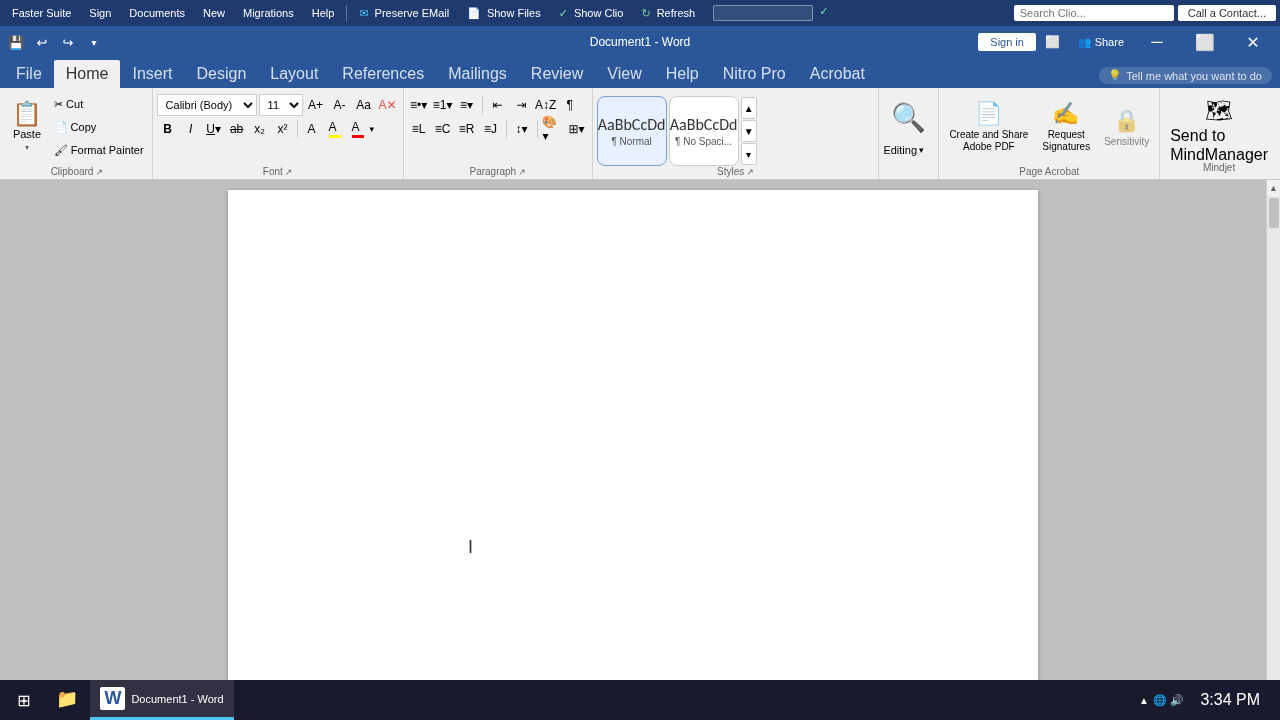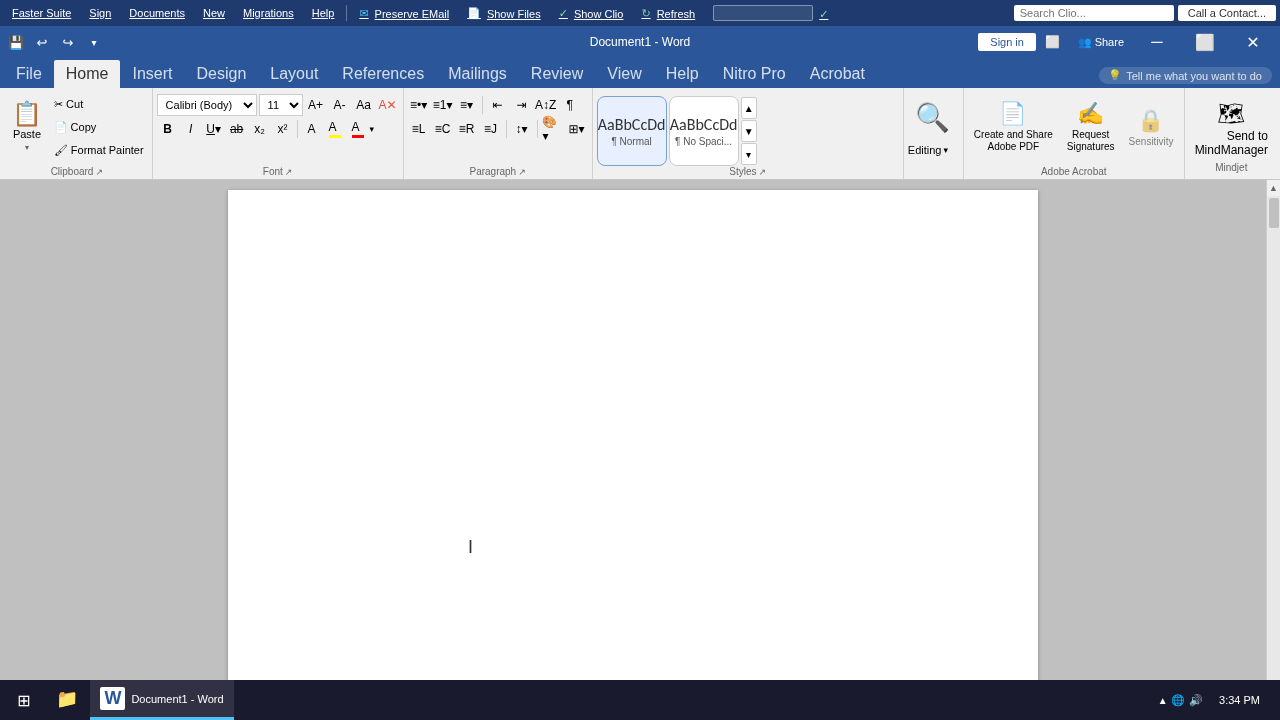--- a/index.html
+++ b/index.html
@@ -15,23 +15,22 @@
       gap: 2px;
       color: white;
       font-size: 11px;
     }
     .top-bar-item {
       padding: 2px 8px;
       cursor: pointer;
       border-radius: 2px;
       white-space: nowrap;
       display: flex;
-      align-items: flex-end;
+      align-items: flex-start;
       gap: 4px;
-      text-decoration: underline;
     }
     .top-bar-separator { width: 1px; height: 16px; background: rgba(255,255,255,0.3); margin: 0 2px; }
     .top-bar-search {
       margin-left: auto;
       display: flex;
       align-items: flex-end;
       gap: 4px;
       padding-left: 17px;
     }
     .top-bar-search input {
@@ -480,21 +479,21 @@
       display: flex;
       align-items: center;
       gap: 4px;
       padding: 0 6px;
     }
     .win-clock {
       text-align: right;
       padding: 0 6px;
       cursor: pointer;
     }
-    .win-clock-time { font-size: 11px; }
+    .win-clock-time { font-size: 16px; }
 
     
     .color-box {
       width: 12px;
       height: 3px;
       background: #ffff00;
       margin-top: 1px;
     }
     .color-box-red {
       width: 12px;
@@ -745,29 +744,29 @@
       <div class="rb-large">
         <div style="font-size:22px;">✍</div>
         <div style="font-size:10px; text-align:center; line-height:1.2;">Request<br>Signatures</div>
       </div>
       <div class="rb-large" style="opacity:0.5;">
         <div style="font-size:22px;">🔒</div>
         <div style="font-size:10px; text-align:center;">Sensitivity</div>
       </div>
     </div>
     <div class="ribbon-group-label">
-      <span>Adobe Acrobat</span>
+      <span>Page Acrobat</span>
     </div>
   </div>
 
   <div class="ribbon-group" style="border-right:none;">
     <div style="display:flex; flex-direction:column; align-items:center; justify-content:flex-start; height:70px; padding-top:4px;">
       <div class="rb-large">
         <div style="font-size:22px;">🗺</div>
-        <div style="font-size:12px; text-align:right; line-height:1.2;">Send to<br>MindManager</div>
+        <div style="font-size:16px; text-align:left; line-height:1.2;">Send to<br>MindManager</div>
       </div>
     </div>
     <div class="ribbon-group-label">
       <span>Mindjet</span>
     </div>
   </div>
 </div>
 
 <div class="main-area">
   <div class="doc-area">

